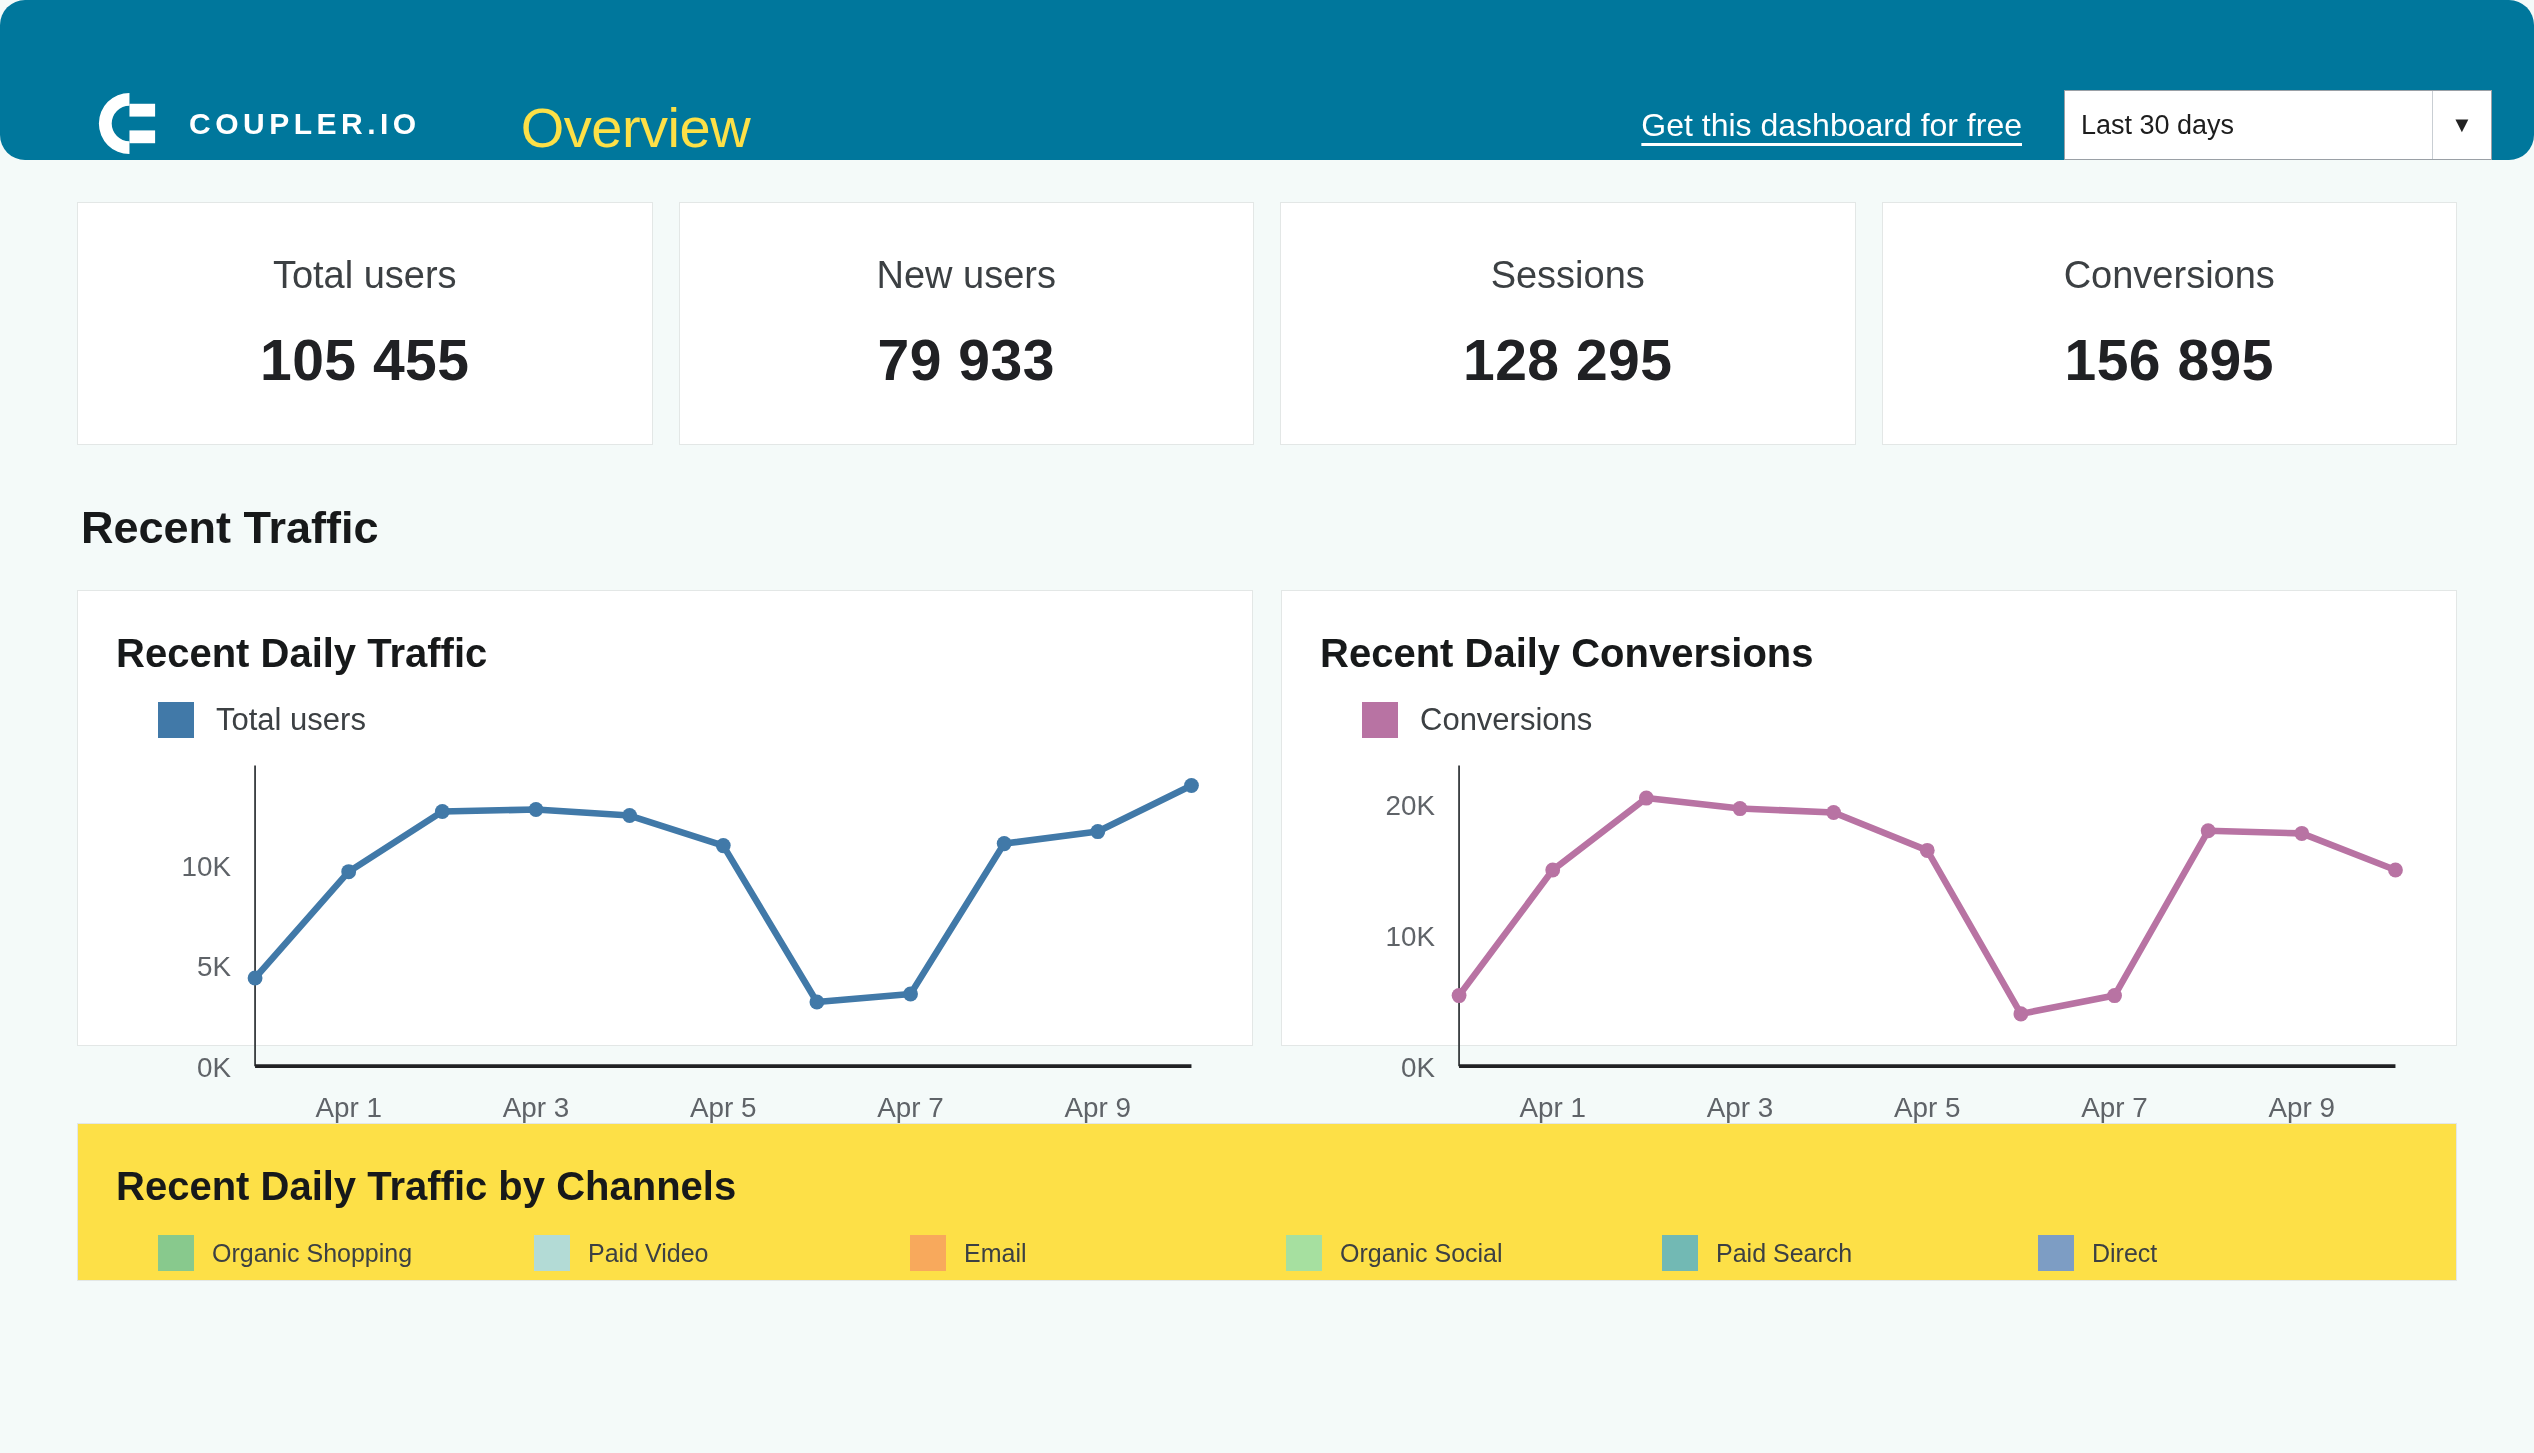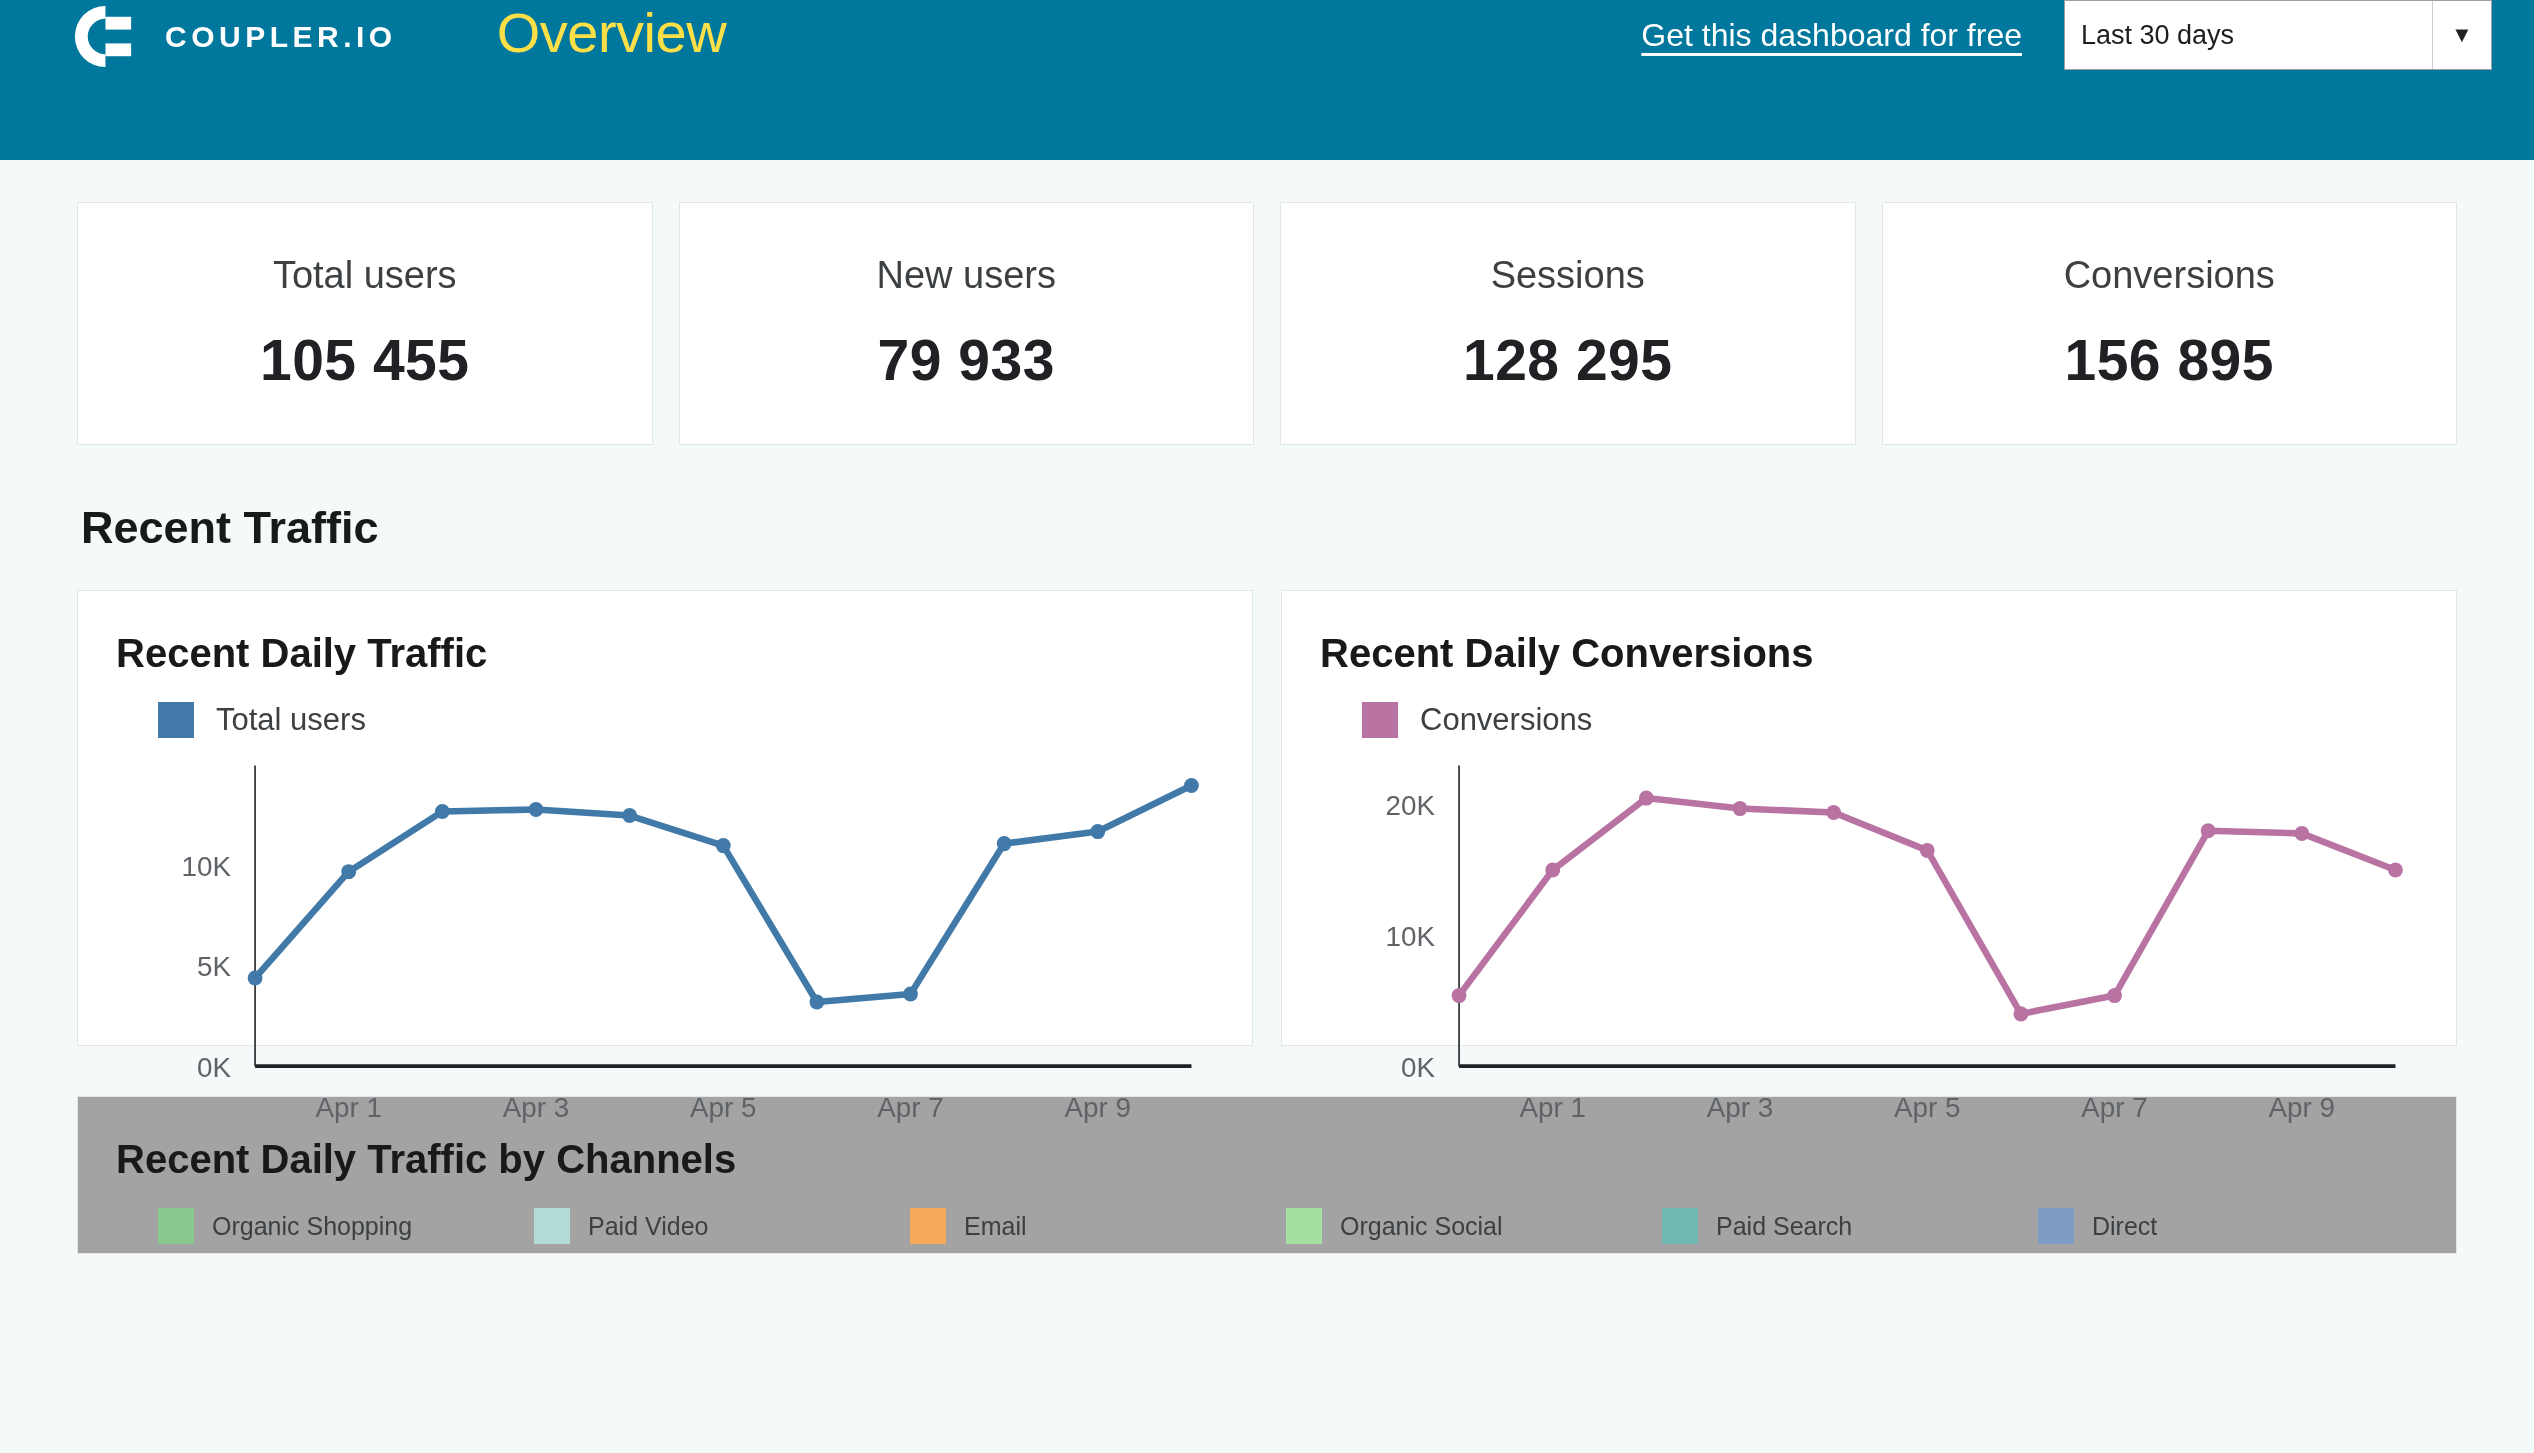--- a/index.html
+++ b/index.html
@@ -8,23 +8,24 @@
     background: #f4faf9;
     font-family: "Liberation Sans", sans-serif;
     overflow: hidden;
   }
 
   
   .header {
     height: 160px;
     background: #00779c;
     display: flex;
-    align-items: flex-start;
-    padding: 0 42px 0 66px;
+    align-items: flex-end;
+    padding: 0 42px 0 90px;
     position: relative;
+    border-radius: 25px;
   }
   .brand { display: flex; align-items: center; gap: 26px; }
   .logo-mark { width: 73px; height: 73px; display: block; }
   .brand-name {
     color: #ffffff;
     font-size: 30px;
     letter-spacing: 4.5px;
     font-weight: 600;
   }
   .page-title {
@@ -124,23 +125,23 @@
   }
   .legend-swatch { width: 36px; height: 36px; display: block; }
   .legend-label { font-size: 31px; color: #3c4043; }
 
   .plot { position: relative; width: 100%; height: 376px; }
   .plot svg { display: block; width: 100%; height: 100%; overflow: visible; }
   .tick-label { font-size: 30px; fill: #5f6368; font-family: "Liberation Sans", sans-serif; }
 
   
   .bottom-card {
-    background: #a3a3a3;
+    background: #fde047;
     border: 1px solid #e3e7e6;
-    margin-top: 50px;
+    margin-top: 77px;
     padding: 40px 42px 0 38px;
     height: 158px;
     overflow: hidden;
   }
   .bottom-legend {
     display: flex;
     align-items: center;
     margin-left: 42px;
     margin-top: 26px;
   }

